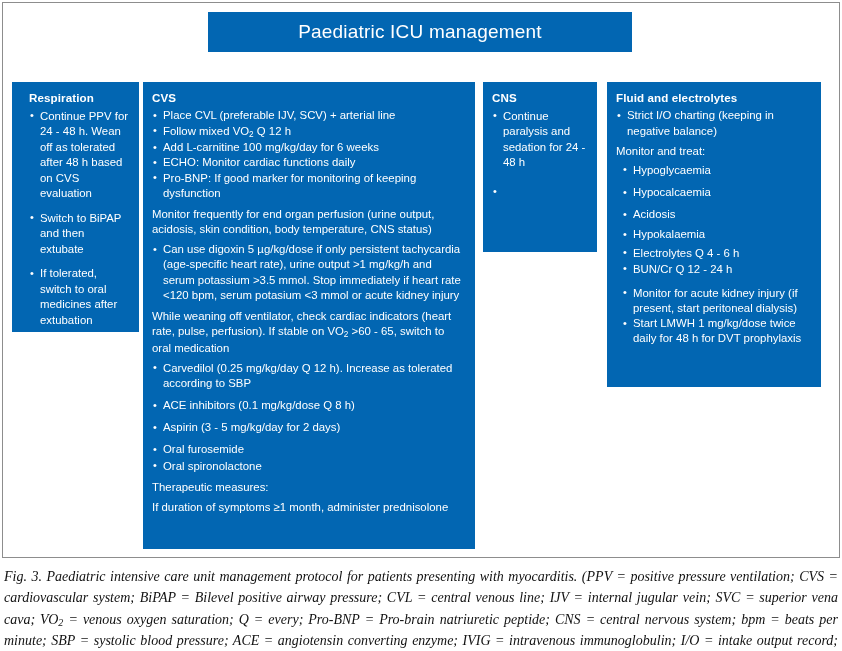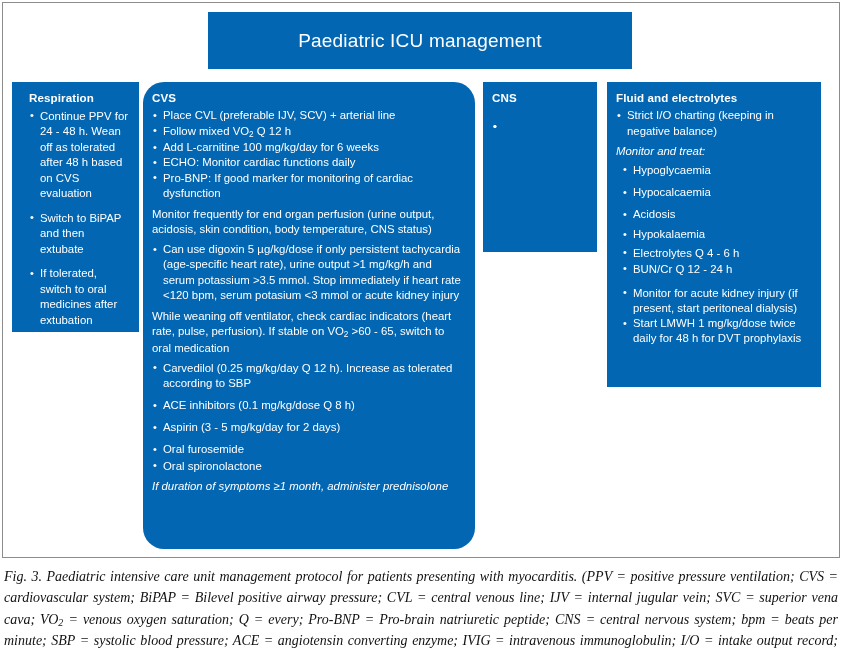--- a/index.html
+++ b/index.html
@@ -26,21 +26,21 @@
     height: 556px;
     box-sizing: border-box;
     border: 1px solid #8d8d8d;
     background: #ffffff;
   }
   .title-banner {
     position: absolute;
     left: 208px;
     top: 12px;
     width: 424px;
-    height: 57px;
+    height: 40px;
     background: #0266b2;
     color: #ffffff;
     font-size: 19px;
     letter-spacing: 0.2px;
     display: flex;
     align-items: center;
     justify-content: center;
   }
 
   .panel {
@@ -54,21 +54,21 @@
   }
   .panel-head {
     font-weight: bold;
     font-size: 11.6px;
     margin: 0 0 3px 0;
     letter-spacing: 0.1px;
   }
   .plain {
     margin: 6px 0 5px 0;
   }
-  .plain.tight { margin: 5px 0 4px 0; font-style: italic; }
+  .plain.tight { margin: 5px 0 4px 0; }
   ul.blist {
     list-style: none;
     margin: 0;
     padding: 0;
   }
   ul.blist > li {
     position: relative;
     padding-left: 11px;
     margin: 0 0 1px 0;
   }
@@ -79,21 +79,21 @@
     font-size: 11px;
     line-height: 1.33;
   }
   ul.blist.gap > li { margin-bottom: 7px; }
   ul.blist.gap2 > li { margin-bottom: 9px; }
   ul.blist.nogap > li { margin-bottom: 0px; }
   sub { font-size: 0.72em; vertical-align: -0.22em; }
 
   
   #panel-respiration { left: 12px;  top: 82px; width: 127px; height: 250px; padding-left: 17px; }
-  #panel-cvs         { left: 143px; top: 82px; width: 332px; height: 467px; border-radius: 21px; }
+  #panel-cvs         { left: 143px; top: 82px; width: 332px; height: 467px; }
   #panel-cns         { left: 483px; top: 82px; width: 114px; height: 170px; }
   #panel-fluid       { left: 607px; top: 82px; width: 214px; height: 305px; }
 
   #panel-respiration { line-height: 1.36; }
   #panel-cns { line-height: 1.36; }
 
   .caption {
     position: absolute;
     left: 4px;
     top: 566px;
@@ -128,46 +128,47 @@
   </div>
 
   <div class="panel" id="panel-cvs">
     <div class="panel-head">CVS</div>
 
     <ul class="blist nogap">
       <li><span class="bullet">•</span><span>Place CVL (preferable IJV, SCV) + arterial line</span></li>
       <li><span class="bullet">•</span><span>Follow mixed VO<sub>2</sub> Q 12 h</span></li>
       <li><span class="bullet">•</span><span>Add L-carnitine 100 mg/kg/day for 6 weeks</span></li>
       <li><span class="bullet">•</span><span>ECHO: Monitor cardiac functions daily</span></li>
-      <li><span class="bullet">•</span><span>Pro-BNP: If good marker for monitoring of cardiac dysfunction</span></li>
+      <li><span class="bullet">•</span><span>Pro-BNP: If good marker for monitoring of keeping dysfunction</span></li>
     </ul>
 
     <div class="plain">Monitor frequently for end organ perfusion (urine output, acidosis, skin condition, body temperature, CNS status)</div>
 
     <ul class="blist nogap">
       <li><span class="bullet">•</span><span>Can use digoxin 5 µg/kg/dose if only persistent tachycardia (age-specific heart rate), urine output &gt;1 mg/kg/h and serum potassium &gt;3.5 mmol. Stop immediately if heart rate &lt;120 bpm, serum potasium &lt;3 mmol or acute kidney injury</span></li>
     </ul>
 
     <div class="plain">While weaning off ventilator, check cardiac indicators (heart rate, pulse, perfusion). If stable on VO<sub>2</sub> &gt;60 - 65, switch to oral medication</div>
 
     <ul class="blist gap">
       <li><span class="bullet">•</span><span>Carvedilol (0.25 mg/kg/day Q 12 h). Increase as tolerated according to SBP</span></li>
       <li><span class="bullet">•</span><span>ACE inhibitors (0.1 mg/kg/dose Q 8 h)</span></li>
       <li><span class="bullet">•</span><span>Aspirin (3 - 5 mg/kg/day for 2 days)</span></li>
       <li style="margin-bottom:1px"><span class="bullet">•</span><span>Oral furosemide</span></li>
       <li style="margin-bottom:0"><span class="bullet">•</span><span>Oral spironolactone</span></li>
     </ul>
 
+    <div class="plain">Therapeutic measures:</div>
     <div class="plain tight">If duration of symptoms ≥1 month, administer prednisolone</div>
   </div>
 
   <div class="panel" id="panel-cns">
     <div class="panel-head">CNS</div>
     <ul class="blist gap2">
-      <li style="margin-bottom:14px"><span class="bullet">•</span></li>
+      <li style="margin-bottom:14px"><span class="bullet">•</span><span>Continue paralysis and sedation for 24 - 48 h</span></li>
       <li><span class="bullet">•</span></li>
     </ul>
   </div>
 
   <div class="panel" id="panel-fluid">
     <div class="panel-head">Fluid and electrolytes</div>
 
     <ul class="blist nogap">
       <li><span class="bullet">•</span><span>Strict I/O charting (keeping in negative balance)</span></li>
     </ul>

